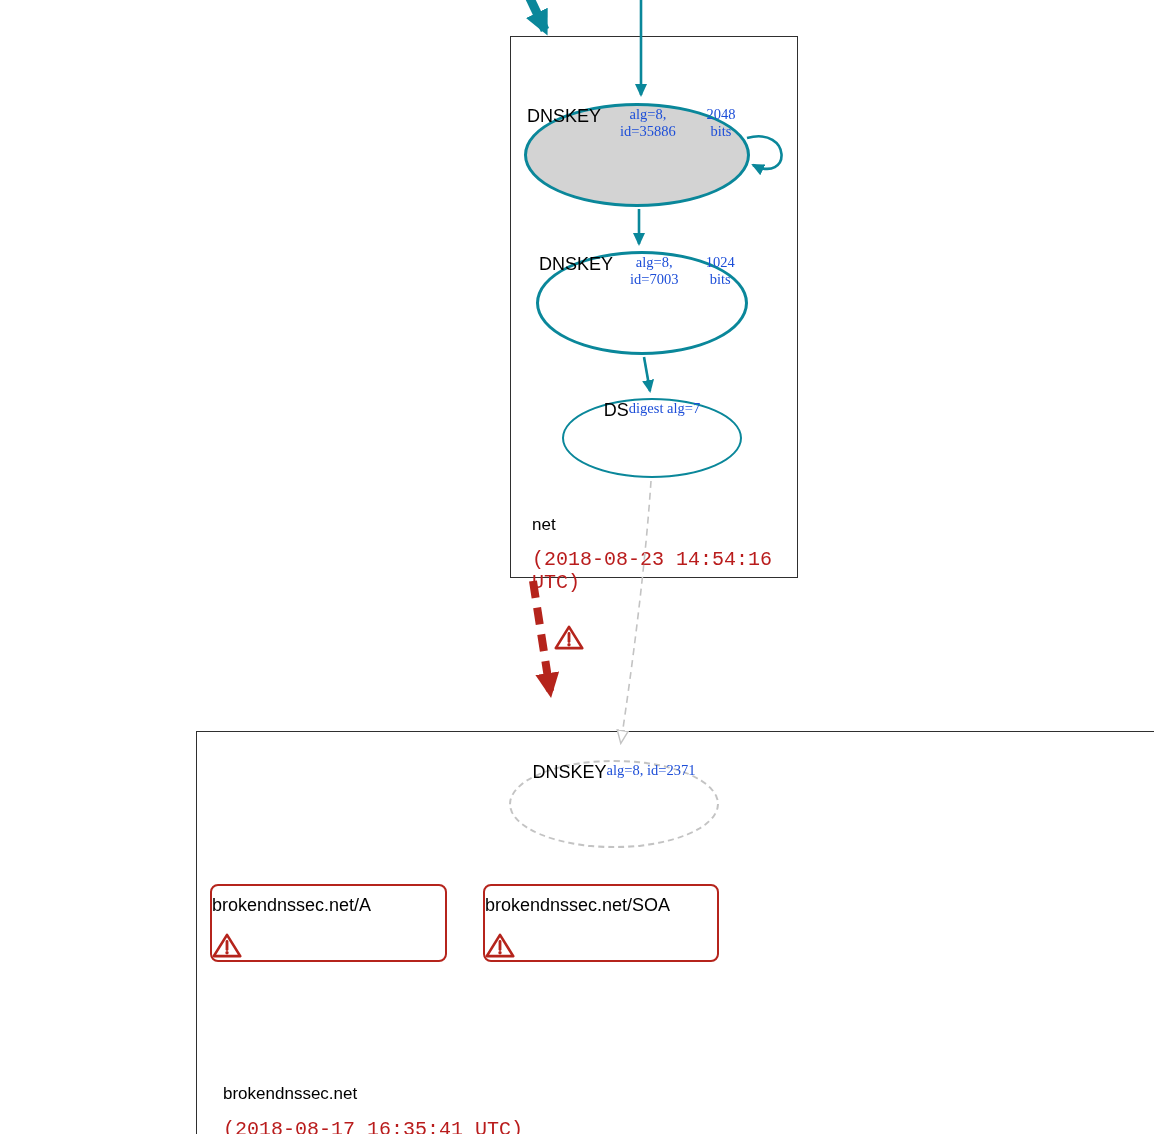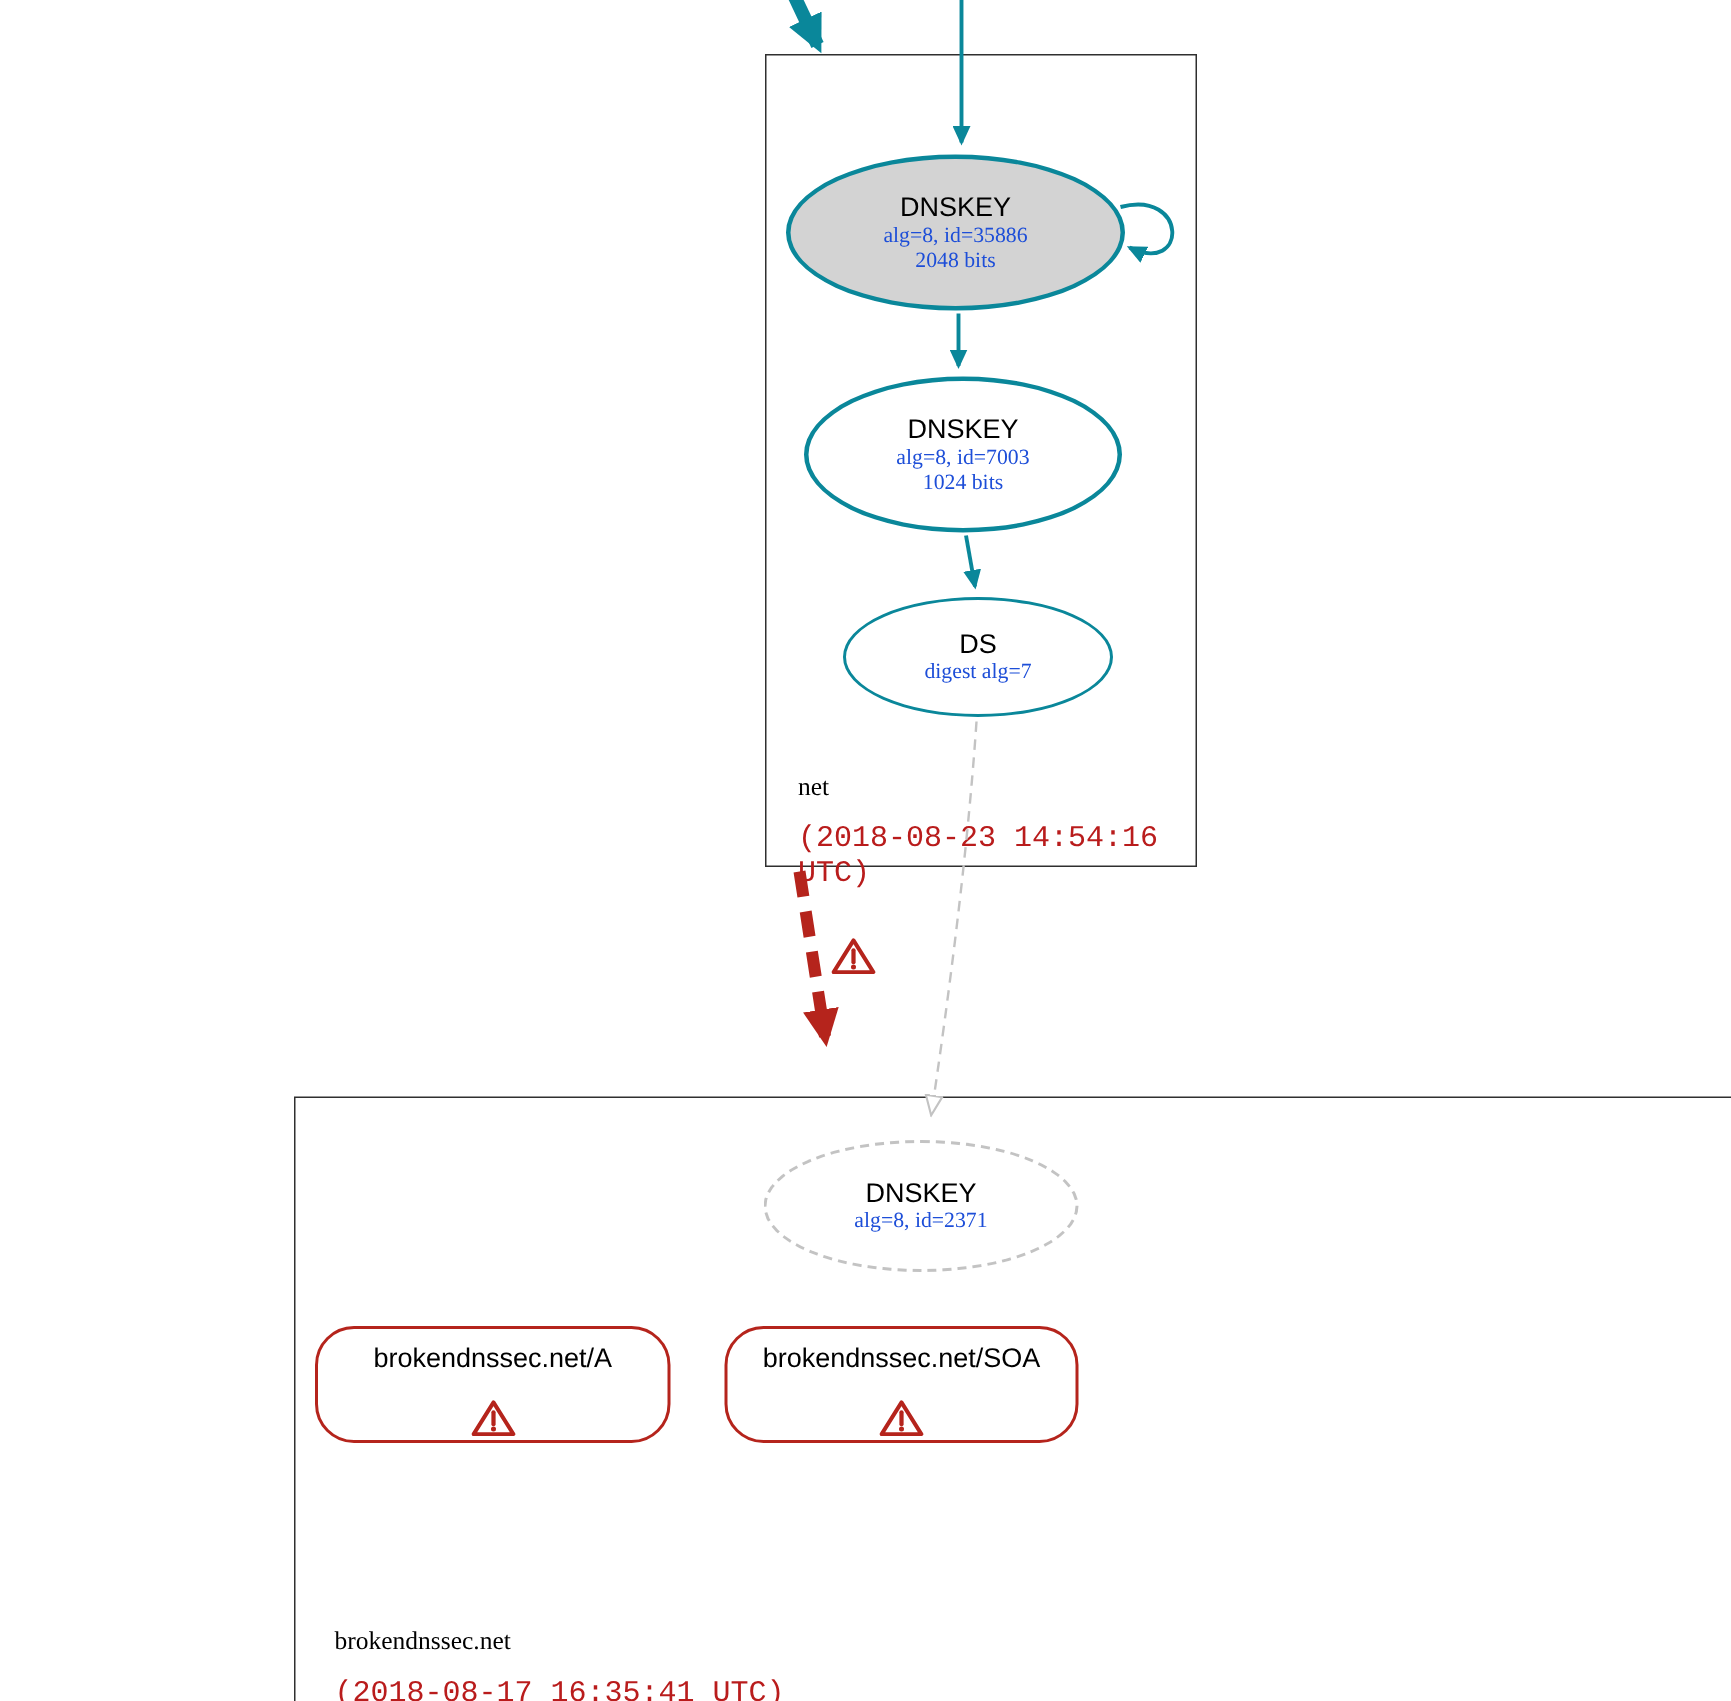--- a/index.html
+++ b/index.html
@@ -10,51 +10,51 @@
     --insecure_gray:#c3c3c3;
   }
   *{margin:0;padding:0;box-sizing:border-box}
   body{background:#fff;font-family:"Liberation Sans",sans-serif}
   .canvas{position:relative;width:1154px;height:1134px;background:#fff;overflow:hidden}
 
   
   .zone-box{position:absolute;border:1px solid #2f2f2f;background:#fff;z-index:1}
   .zone-net{left:510px;top:36px;width:288px;height:542px}
   .zone-child{left:196px;top:731px;width:978px;height:420px}
-  .zone-name{position:absolute;font-family:Liberation Serif, serif;font-size:17px;color:#000}
+  .zone-name{position:absolute;font-family:Liberation Sans, sans-serif;font-size:17px;color:#000}
   .zone-ts{position:absolute;font-family:Liberation Mono, monospace;font-size:20px;color:#b91c1c}
   .zone-net .zone-name{left:21px;top:478px}
   .zone-net .zone-ts{left:21px;top:511px}
   .zone-child .zone-name{left:26px;top:352px}
   .zone-child .zone-ts{left:26px;top:386px}
 
   
   .edges{position:absolute;left:0;top:0;z-index:2;pointer-events:none}
   .e-teal{stroke:var(--secure_teal);fill:none}
   .thin{stroke-width:2.6px}
   .thick{stroke-width:9px}
   .e-gray{stroke:var(--insecure_gray);stroke-width:1.6px;stroke-dasharray:7 5;fill:none}
   .e-red{stroke:var(--bogus_red);stroke-width:8px;stroke-dasharray:17 10;fill:none}
   .mk-teal{fill:var(--secure_teal)}
   .mk-red{fill:var(--bogus_red)}
   .mk-gray{fill:#fff;stroke:var(--insecure_gray);stroke-width:1.4px}
 
   
-  .node{position:absolute;z-index:3;display:flex;flex-direction:column;align-items:center;justify-content:center;
+  .node{position:absolute;z-index:3;display:flex;flex-direction:row;justify-content:center;
         text-align:center;border-radius:50%;background:#fff}
   .node-label{font-size:18px;line-height:21px;color:#000}
   .node-detail{font-family:"Liberation Serif",serif;font-size:14.5px;line-height:17px;color:#1d4ed8}
   .ksk{left:524px;top:103px;width:226px;height:104px;background:var(--ksk_fill);border:3px solid var(--secure_teal)}
   .zsk{left:536px;top:251px;width:212px;height:104px;border:3px solid var(--secure_teal)}
   .ds{left:562px;top:398px;width:180px;height:80px;border:2.5px solid var(--secure_teal)}
   .dnskey-child{left:509px;top:760px;width:210px;height:88px;border:2px dashed var(--insecure_gray)}
 
   
-  .rrset{position:absolute;z-index:3;border:2px solid var(--bogus_red);border-radius:26px;background:#fff;
-         display:flex;flex-direction:column;align-items:center;padding-top:9px;gap:16px}
+  .rrset{position:absolute;z-index:3;border:2px solid var(--bogus_red);border-radius:8px;background:#fff;
+         display:flex;flex-direction:column;align-items:flex-start;padding-top:9px;gap:16px}
   .rr-a{left:210px;top:884px;width:237px;height:78px}
   .rr-soa{left:483px;top:884px;width:236px;height:78px}
   .rr-ns{left:781px;top:884px;width:252px;height:78px}
   .rrset-label{font-size:18px;color:#000}
 
   
   .warn{display:inline-block;width:30px;height:27px}
   .warn svg{width:100%;height:100%;display:block}
   .warn-edge{position:absolute;left:554px;top:624px;width:30px;height:27px;z-index:4}
   .warn-tri{fill:#fff;stroke:var(--bogus_red);stroke-width:3px;stroke-linejoin:round}

